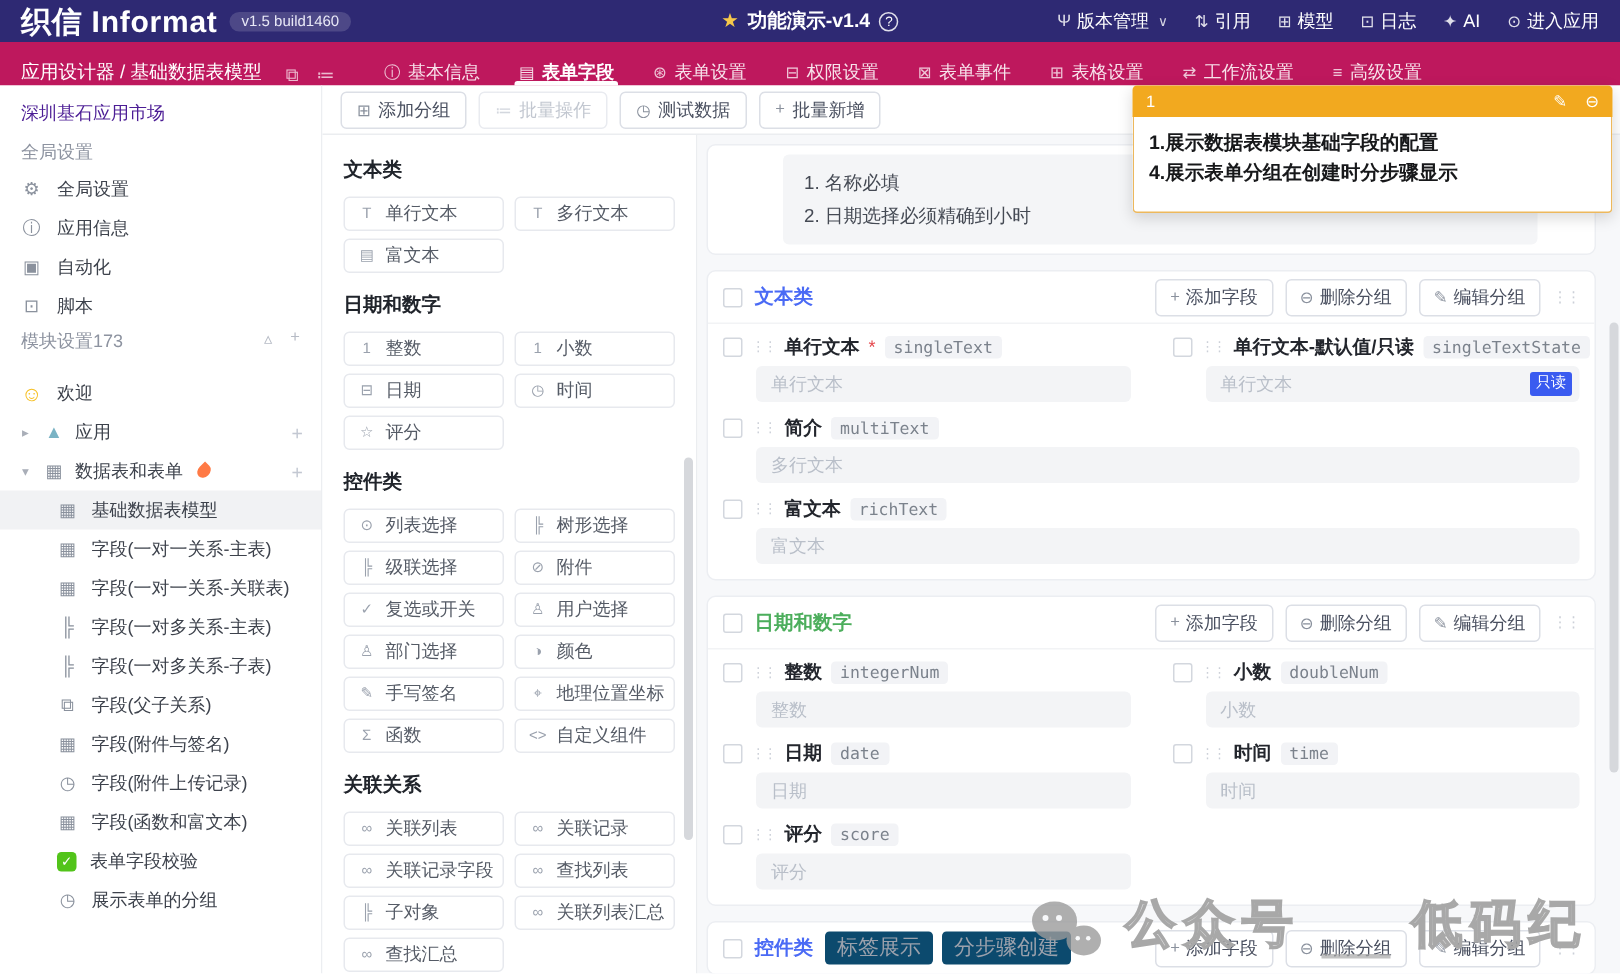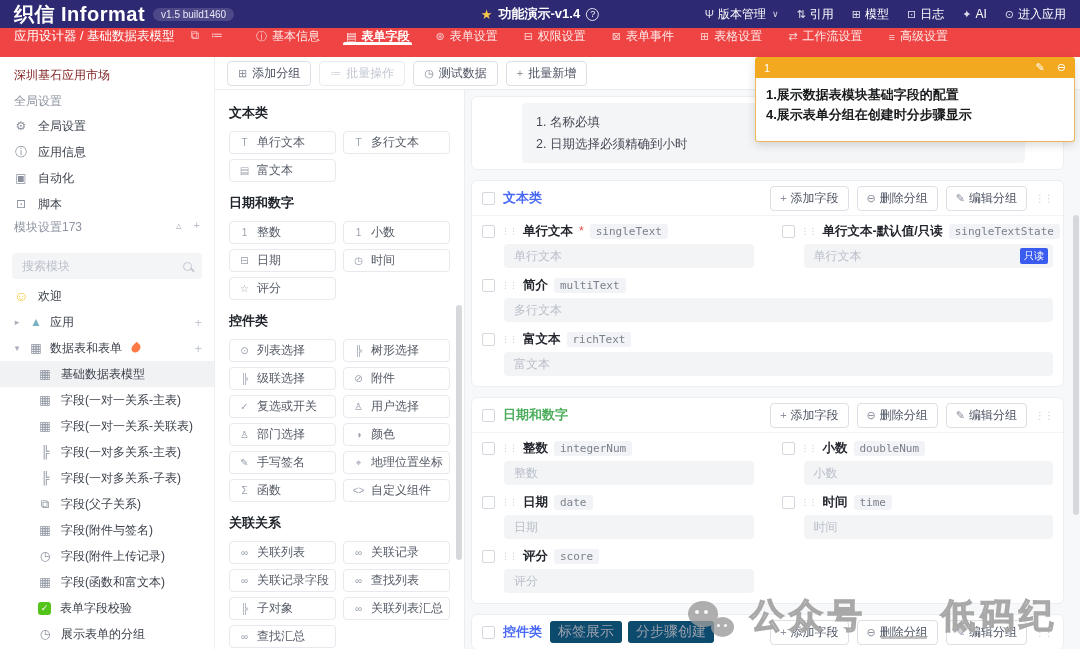--- a/index.html
+++ b/index.html
@@ -9,32 +9,32 @@
   .topbar{height:28px;background:#2e2973;display:flex;align-items:center;color:#fff;padding:0 14px;position:relative}
   .logo{font-weight:bold;font-size:20px;letter-spacing:.5px;white-space:nowrap}
   .ver{background:rgba(255,255,255,.15);border-radius:9px;font-size:10px;padding:1px 8px;margin-left:8px;color:#e9e9f7}
   .tb-center{position:absolute;left:50%;transform:translateX(-50%);display:flex;align-items:center;gap:6px;font-weight:bold;font-size:13px}
   .star{color:#f7c84a;font-size:13px}
   .help{width:13px;height:13px;border:1px solid rgba(255,255,255,.85);border-radius:50%;font-size:9px;display:flex;align-items:center;justify-content:center;font-weight:normal}
   .tb-menu{margin-left:auto;display:flex;gap:18px;font-size:12px;align-items:center}
   .tb-item{display:flex;gap:4px;align-items:center;cursor:pointer;white-space:nowrap}
   .tb-item .ico{opacity:.85;font-size:11px}
   .chev{font-size:9px;opacity:.8;margin-left:2px}
-  .navbar{height:29px;background:#ef4444;display:flex;align-items:flex-start;color:rgba(255,255,255,.88);padding:0 14px}
+  .navbar{height:29px;background:#be185d;display:flex;align-items:flex-end;color:rgba(255,255,255,.88);padding:0 14px}
   .crumb{font-size:12.5px;color:#fff;display:flex;align-items:center;white-space:nowrap}
   .nav-tools{display:flex;align-items:center;gap:12px;margin-left:16px;opacity:.8}
   .tabs{display:flex;margin-left:20px}
   .tab{display:flex;align-items:center;gap:5px;padding:0 13px;position:relative;cursor:pointer;white-space:nowrap}
   .tab .ico{font-size:11px;opacity:.85}
   .tab.active{font-weight:bold;color:#fff}
   .tab.active::after{content:"";position:absolute;left:10px;right:10px;bottom:0;height:3px;background:#fff;border-radius:2px 2px 0 0}
   
   .main{display:flex;height:592px}
   .sidebar{width:215px;flex:none;border-right:1px solid #eceef1;overflow:hidden;padding-top:4px;background:#fff}
-  .sb-ws{color:#7f1d1d;padding:6px 14px 2px;height:24px}
+  .sb-ws{color:#4c1d95;padding:6px 14px 2px;height:24px}
   .sb-label{color:#8d93a0;padding:8px 14px 4px;height:28px}
   .sb-item{display:flex;align-items:center;gap:10px;padding:0 14px;height:26px;color:#3d424c;cursor:pointer}
   .sb-ico{color:#8a919d;width:14px;text-align:center;font-size:12px;flex:none}
   .sb-mod{display:flex;align-items:flex-start;padding:0 14px;height:30px;color:#8d93a0;margin-top:2px}
   .sb-acts{margin-left:auto;display:flex;gap:12px;color:#b6bbc5;font-size:11px}
   .search{margin:4px 12px;background:#f4f5f7;border-radius:4px;height:26px;display:flex;align-items:center;padding:0 10px;gap:6px}
   .search input{border:0;background:none;outline:0;flex:1;font-size:12px;color:#333;min-width:0}
   .search input::placeholder{color:#bcc1cb}
   .lens{width:9px;height:9px;border:1.5px solid #c3c8d2;border-radius:50%;position:relative;flex:none}
   .lens::after{content:"";position:absolute;width:5px;height:1.5px;background:#c3c8d2;transform:rotate(45deg);right:-4px;bottom:-1px}
@@ -231,24 +231,20 @@
           <span>脚本</span>
         </div>
       </div>
     <div class="sb-mod">
       <span>模块设置173</span>
       <span class="sb-acts">
         <span>▵</span>
         <span>+</span>
       </span>
     </div>
-    <div class="search">
-      <input placeholder="搜索模块" style="">
-      <span class="lens"></span>
-    </div>
     <div class="sb-item">
       <span class="smiley">☺</span>
       <span>欢迎</span>
     </div>
     <div>
 
         <div class="tree-root">
           <span class="tw">▸</span>
           <span class="sb-ico mt">▲</span>
           <span>应用</span>

